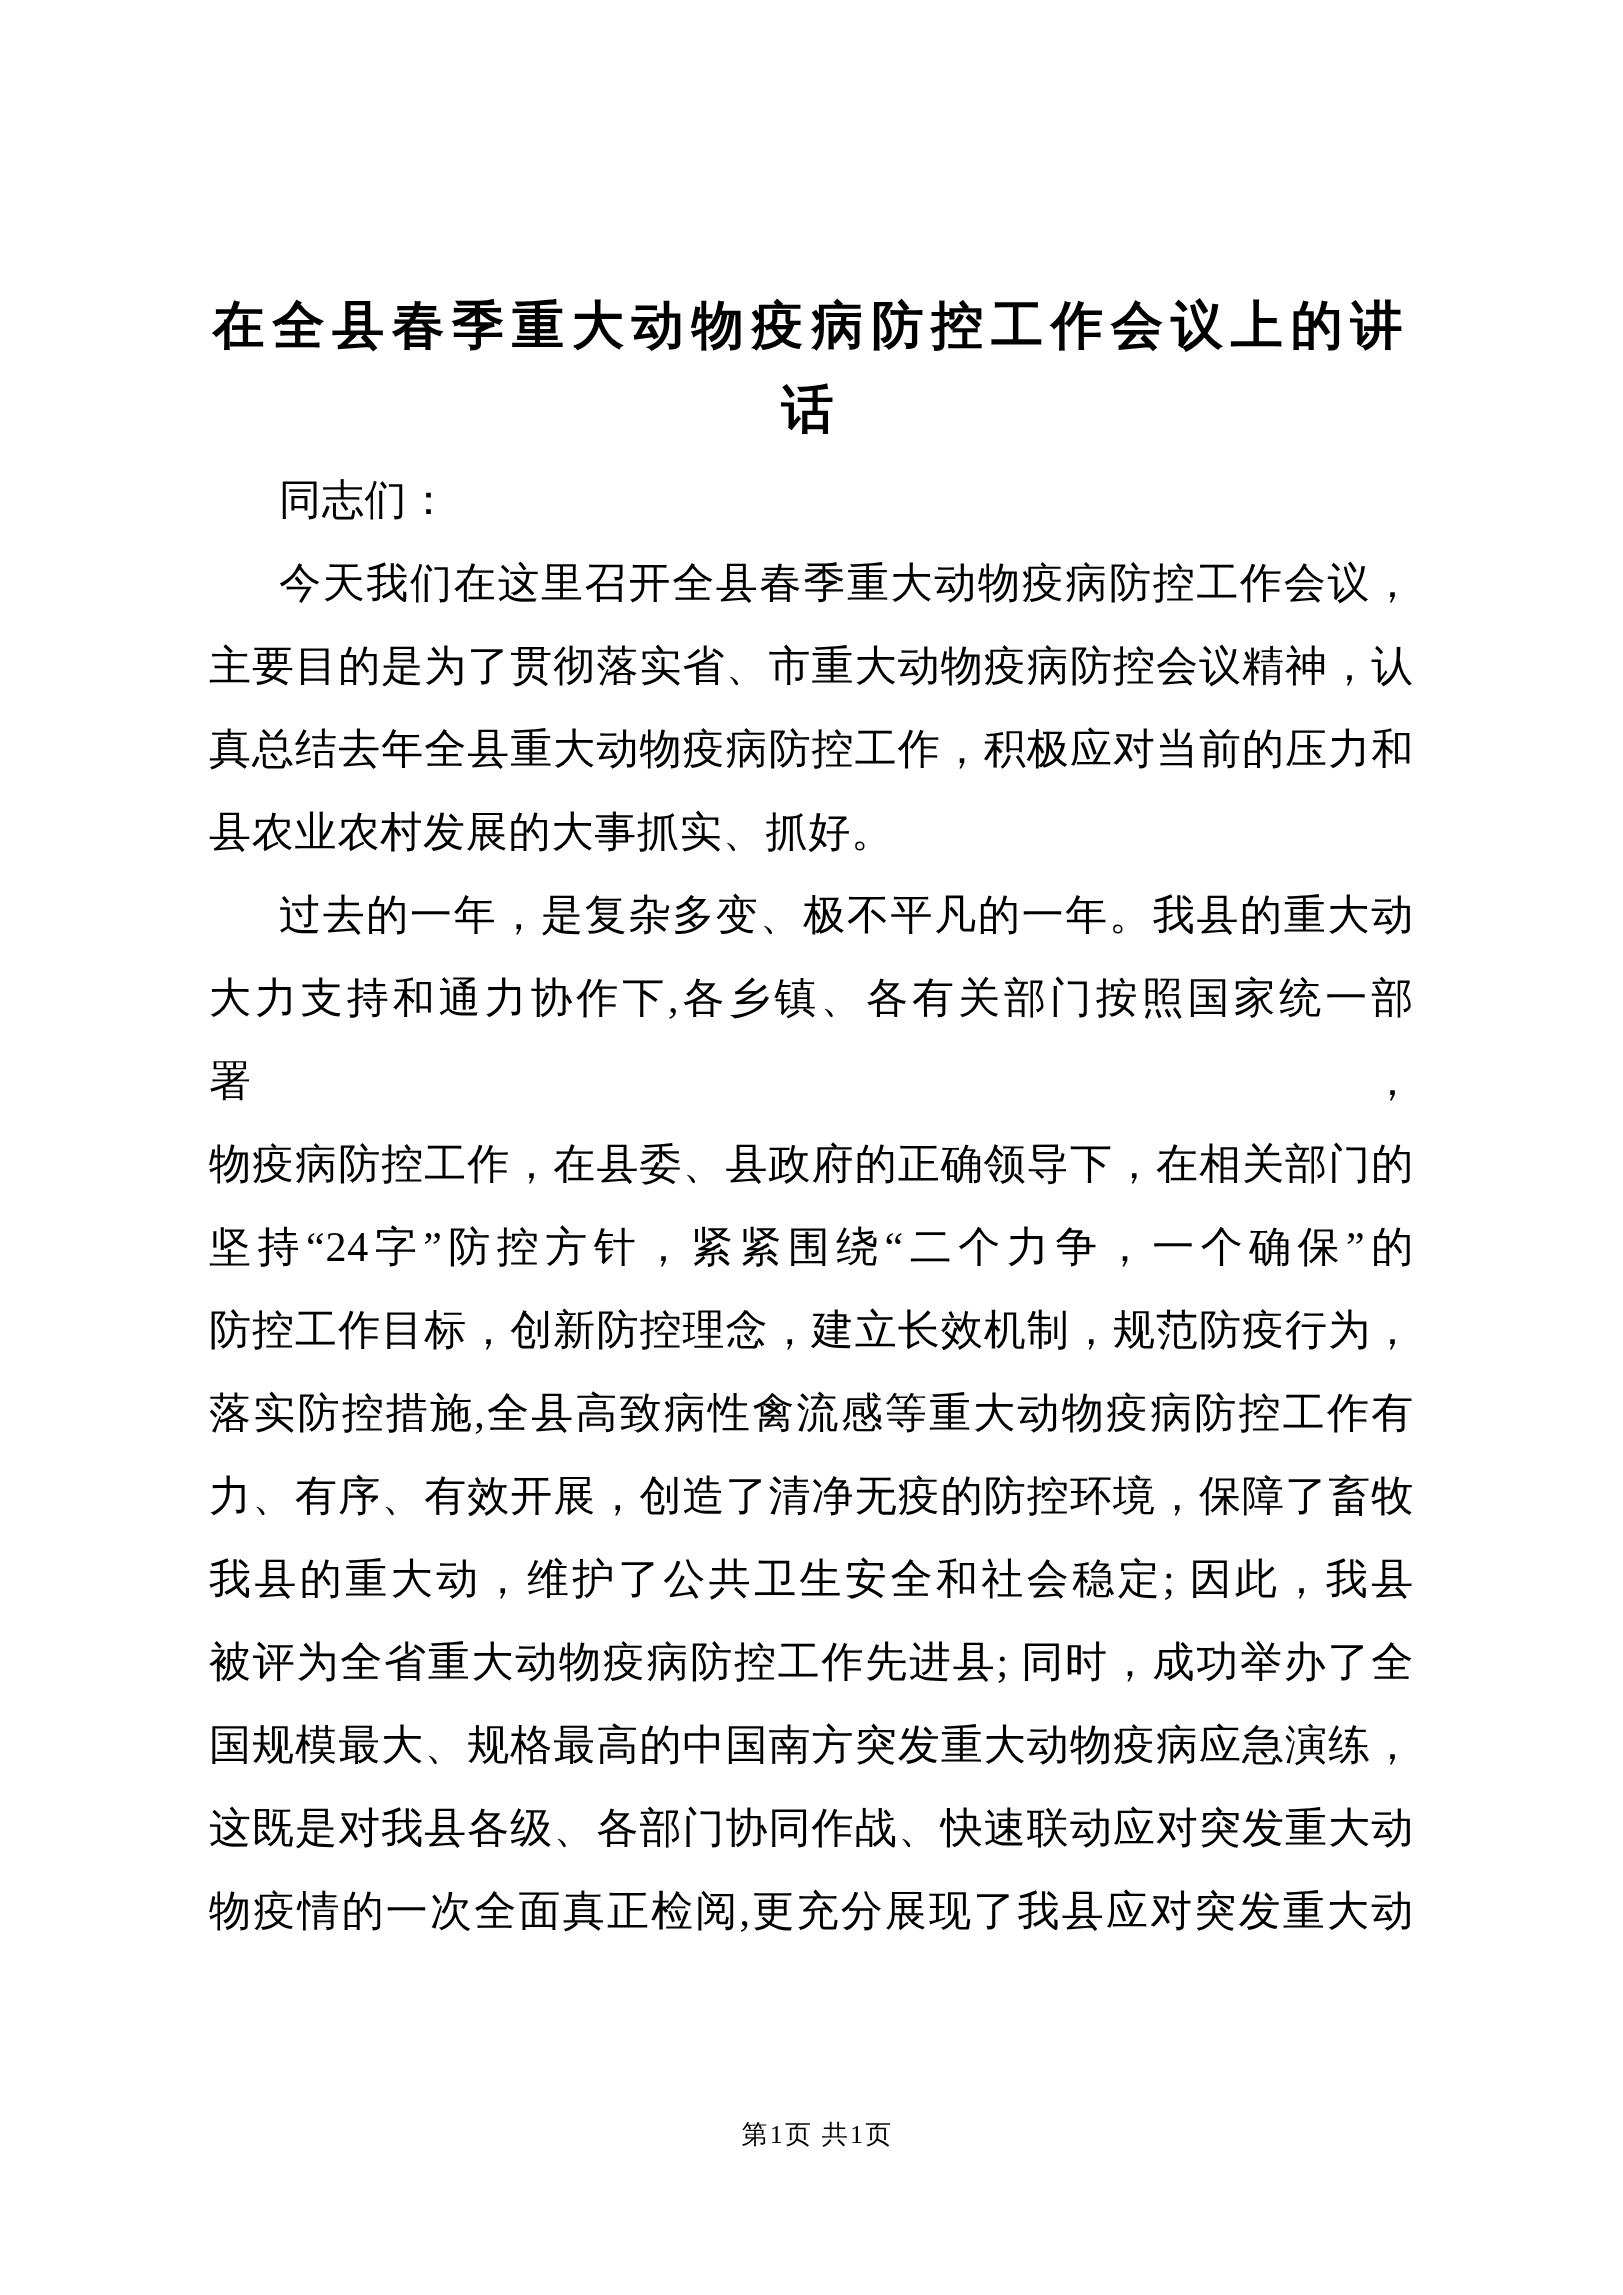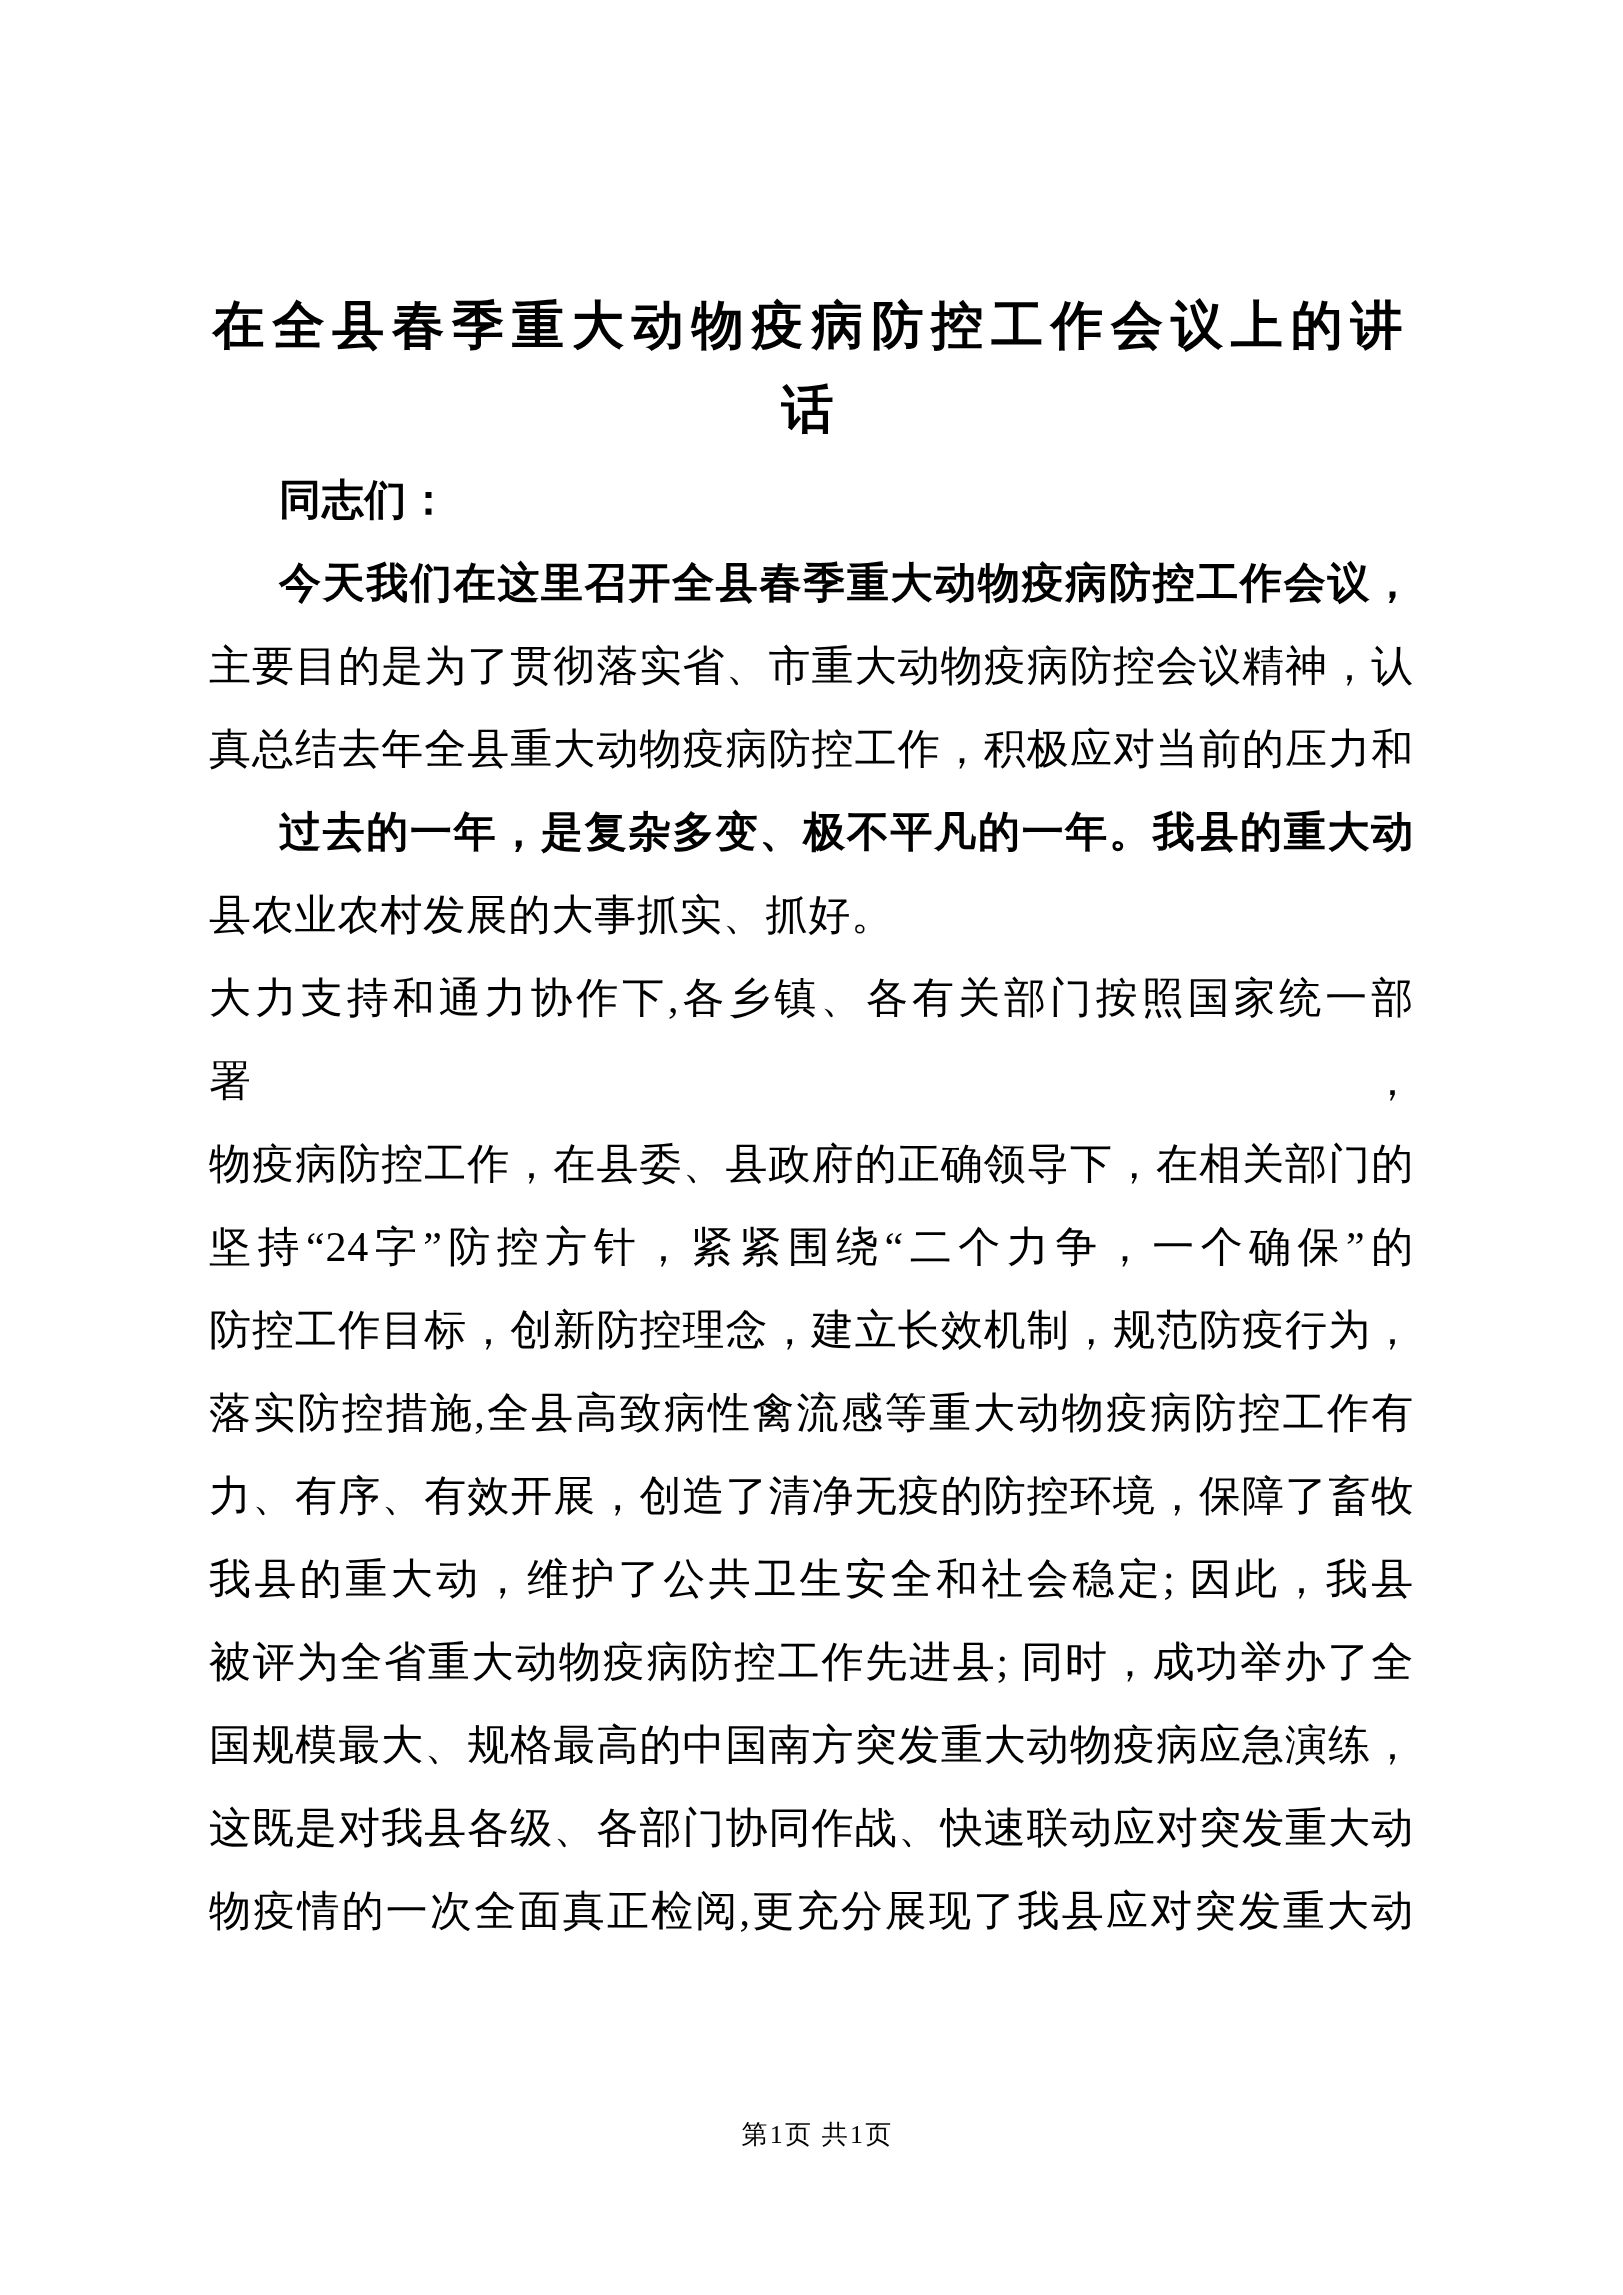--- a/index.html
+++ b/index.html
@@ -41,21 +41,20 @@
     letter-spacing:0.8px;
     color:var(--ink);
   }
   .line{
     text-align:justify;
     text-align-last:justify;
     white-space:normal;
   }
   .line.first{
     text-indent:70px;
-    font-weight:bold;
   }
   .line.last{
     text-align-last:left;
   }
   .page-footer{
     position:absolute;
     left:12px;
     right:0;
     top:2112px;
     text-align:center;
@@ -69,22 +68,22 @@
 <body>
 
 <div class="page">
   <div class="content">
     <h1 class="doc-title">在全县春季重大动物疫病防控工作会议上的讲话</h1>
     <div class="doc-body" id="doc-body">
         <div class="line first last">同志们：</div>
         <div class="line first">今天我们在这里召开全县春季重大动物疫病防控工作会议，</div>
         <div class="line">主要目的是为了贯彻落实省、市重大动物疫病防控会议精神，认</div>
         <div class="line">真总结去年全县重大动物疫病防控工作，积极应对当前的压力和</div>
+        <div class="line last">县农业农村发展的大事抓实、抓好。</div>
         <div class="line first">过去的一年，是复杂多变、极不平凡的一年。我县的重大动</div>
-        <div class="line last">县农业农村发展的大事抓实、抓好。</div>
         <div class="line">大力支持和通力协作下,各乡镇、各有关部门按照国家统一部署，</div>
         <div class="line">物疫病防控工作，在县委、县政府的正确领导下，在相关部门的</div>
         <div class="line">坚持“24字”防控方针，紧紧围绕“二个力争，一个确保”的</div>
         <div class="line">防控工作目标，创新防控理念，建立长效机制，规范防疫行为，</div>
         <div class="line">落实防控措施,全县高致病性禽流感等重大动物疫病防控工作有</div>
         <div class="line">力、有序、有效开展，创造了清净无疫的防控环境，保障了畜牧</div>
         <div class="line">我县的重大动，维护了公共卫生安全和社会稳定; 因此，我县</div>
         <div class="line">被评为全省重大动物疫病防控工作先进县; 同时，成功举办了全</div>
         <div class="line">国规模最大、规格最高的中国南方突发重大动物疫病应急演练，</div>
         <div class="line">这既是对我县各级、各部门协同作战、快速联动应对突发重大动</div>

